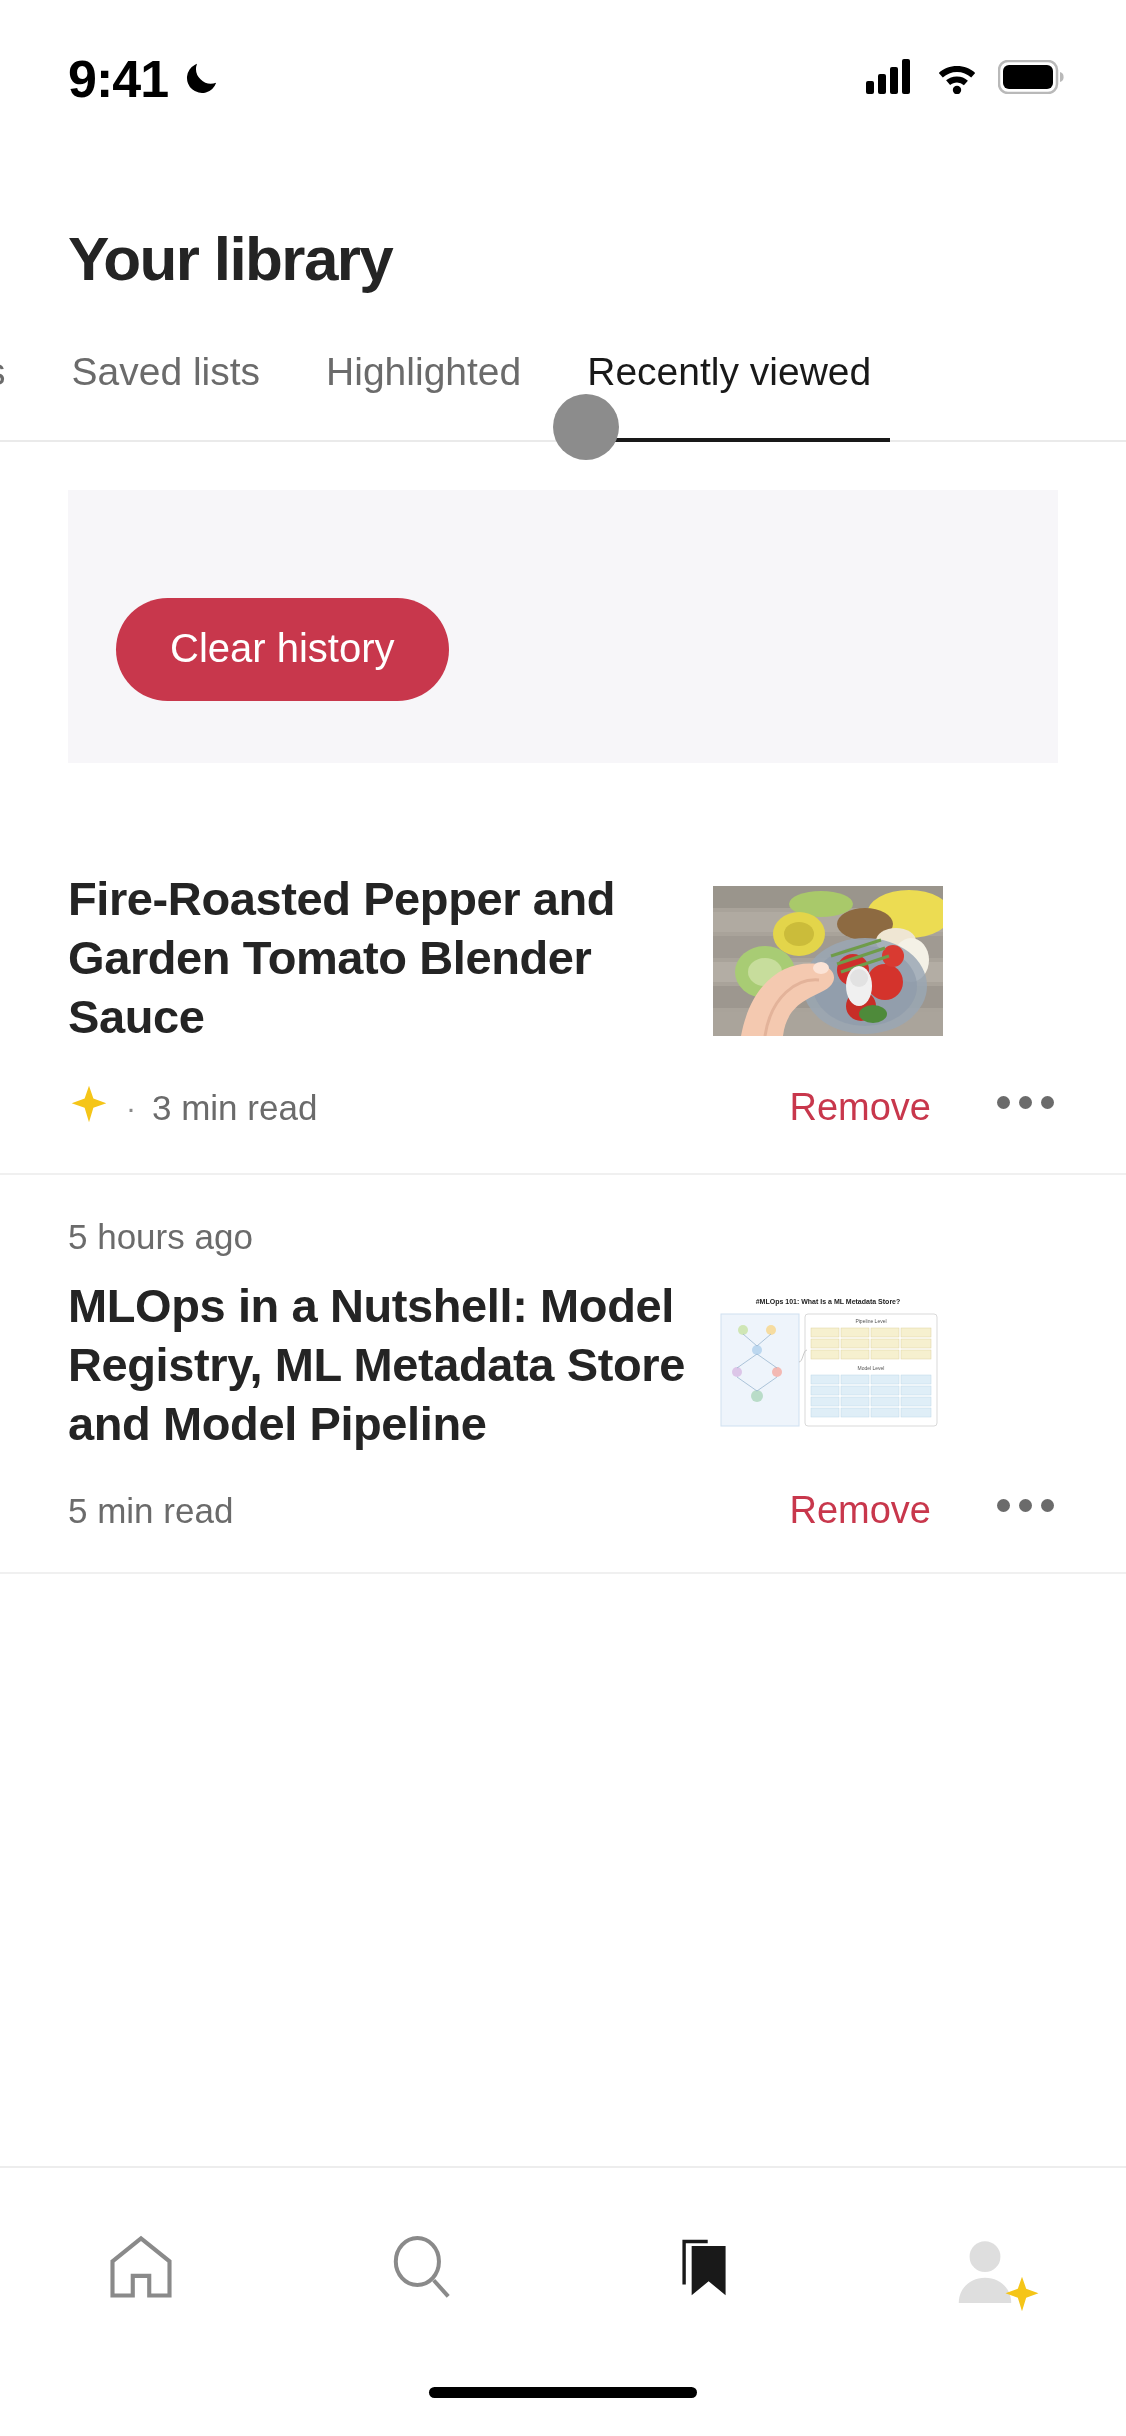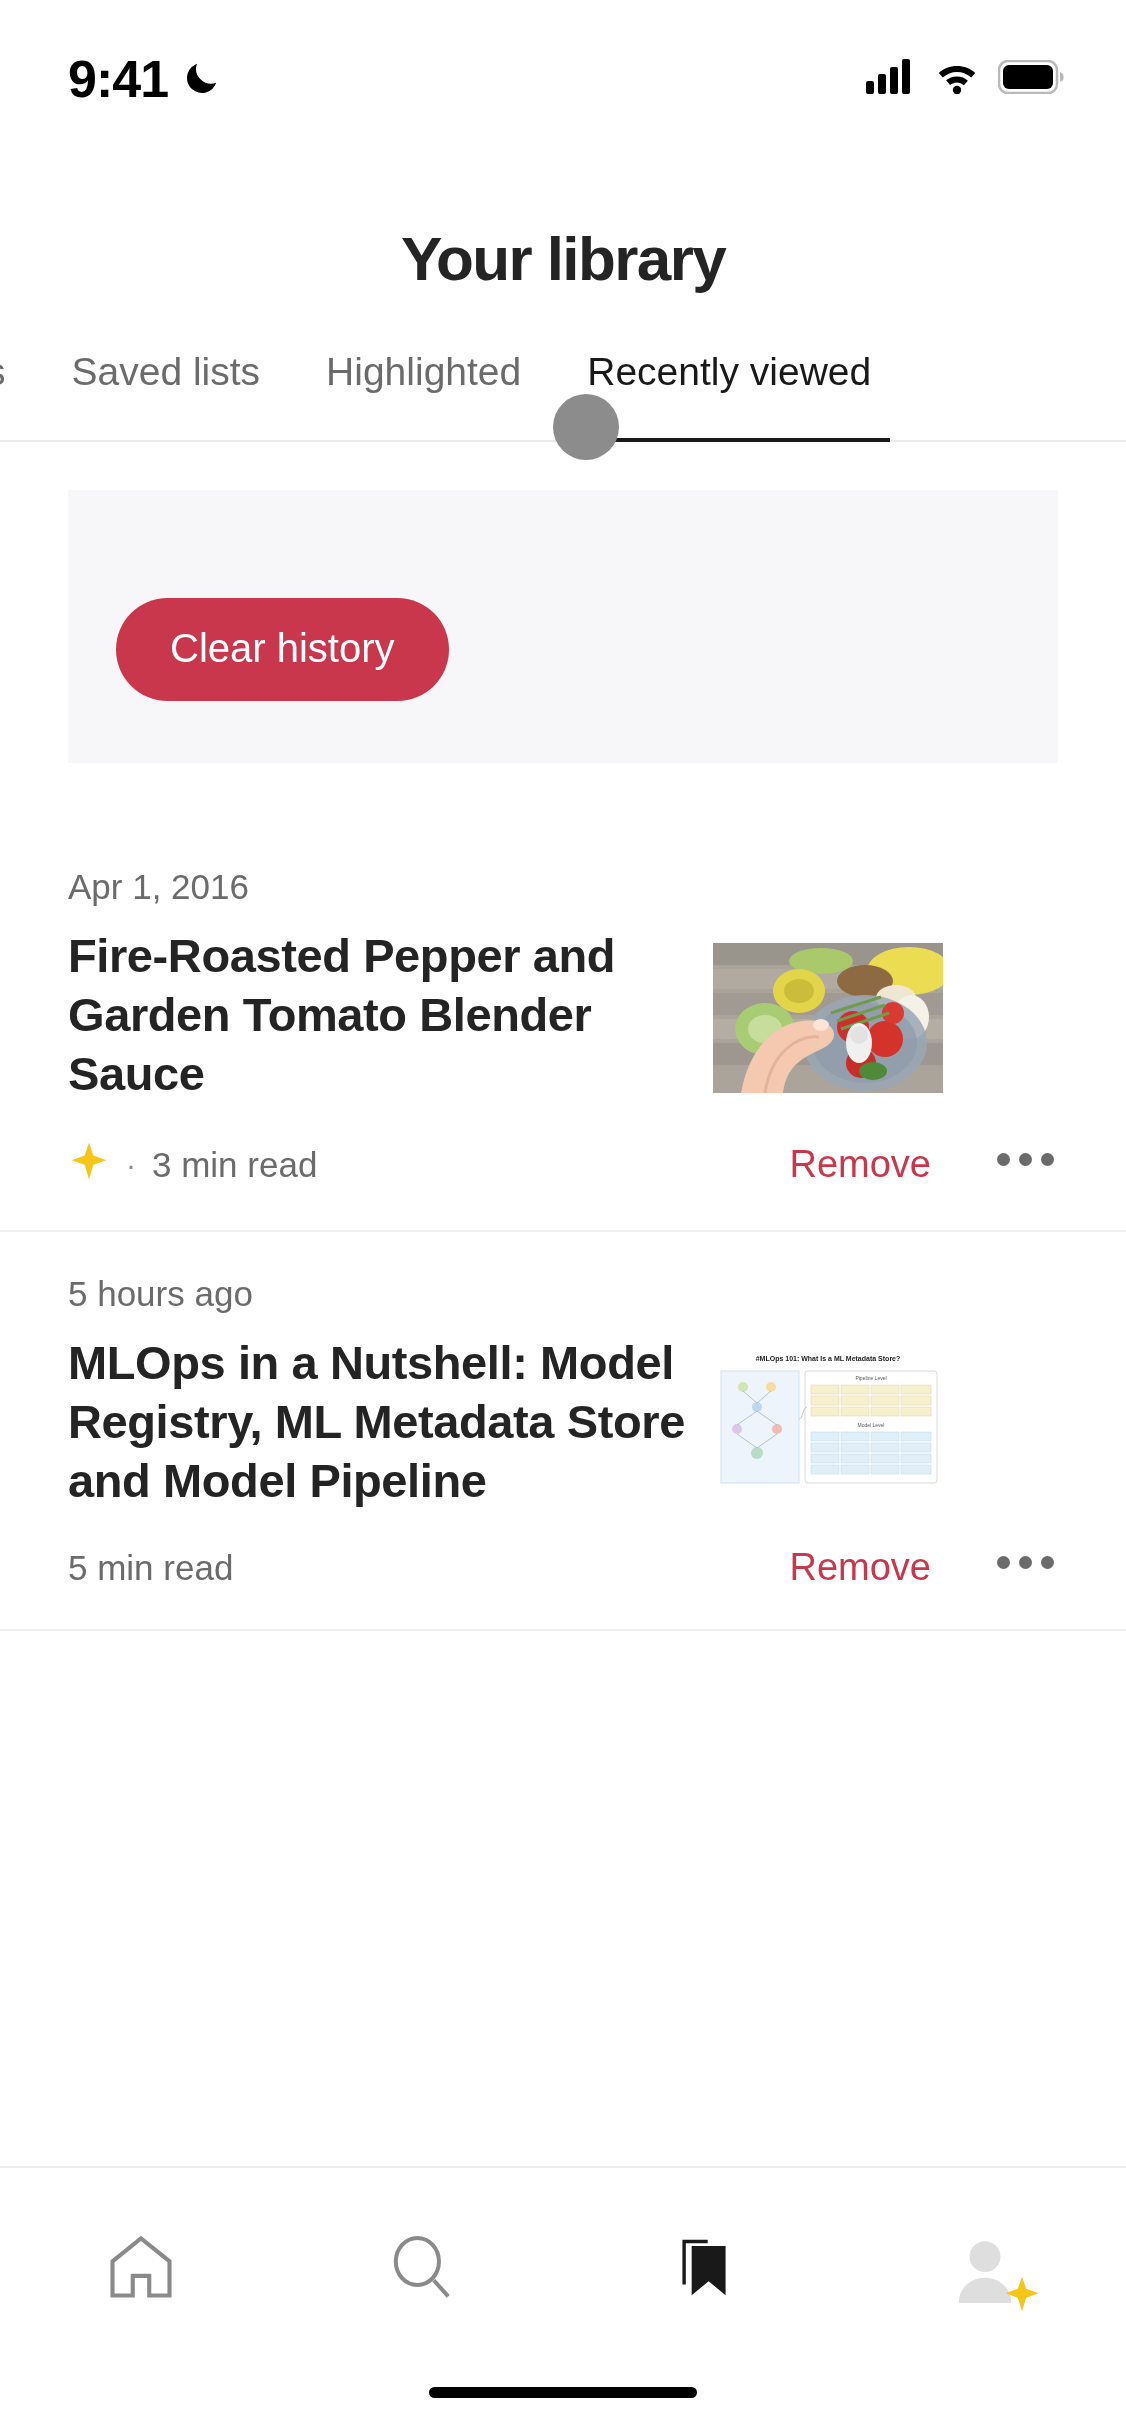--- a/index.html
+++ b/index.html
@@ -17,21 +17,21 @@
     height:150px;
     display:flex; align-items:center; justify-content:space-between;
     padding:8px 62px 0 68px;
   }
   .sb-left{ display:flex; align-items:center; gap:14px; }
   .sb-time{ font-size:52px; font-weight:600; letter-spacing:-1px; color:#000; }
   .sb-right{ display:flex; align-items:center; gap:18px; }
 
   
   .header{
-    display:flex; align-items:center; justify-content:center;
+    display:flex; align-items:center; justify-content:flex-start;
     padding:78px 68px 0 68px;
     gap:45px;
   }
   .page-title{
     font-size:62px; font-weight:700; letter-spacing:-1.6px; color:#242424;
     line-height:1;
   }
   .new-list-btn{
     background:#1a9e26;
     color:#ffffff;
@@ -249,21 +249,20 @@
   <div class="touch-dot"></div>
 </div>
 
 <div class="notice">
   <button class="clear-btn">Clear history</button>
 </div>
 
 <div class="list">
 
   <div class="article">
-    <div class="art-date">Apr 1, 2016</div>
     <div class="art-body">
       <div class="art-title">Fire-Roasted Pepper and Garden Tomato Blender Sauce</div>
       <div class="thumb">
         <svg viewBox="0 0 230 150" preserveAspectRatio="xMidYMid slice">
           <rect width="230" height="150" fill="#b9b2a6"></rect>
           <g>
             <rect x="0" y="0" width="230" height="150" fill="#a9a39a"></rect>
             <rect x="0" y="0" width="230" height="22" fill="#9a958c"></rect>
             <rect x="0" y="26" width="230" height="20" fill="#b0aaa1"></rect>
             <rect x="0" y="50" width="230" height="22" fill="#a09a92"></rect>

